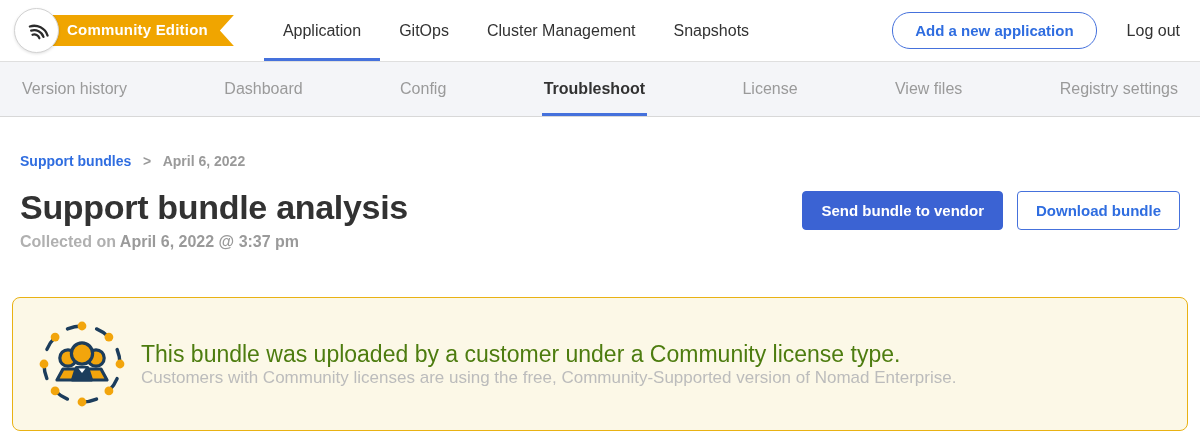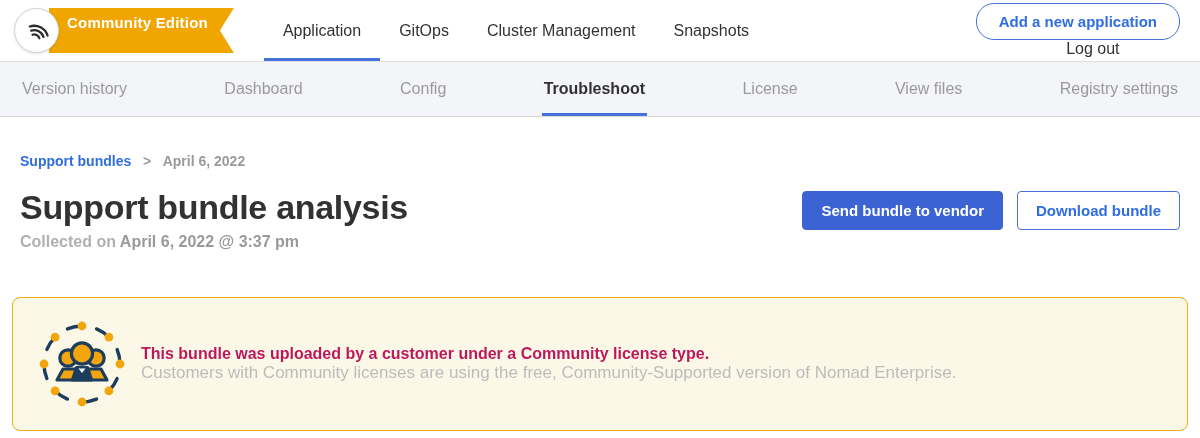--- a/index.html
+++ b/index.html
@@ -7,28 +7,28 @@
     font-family:"Liberation Sans","DejaVu Sans",sans-serif; }
 
   
   .header { height:62px; background:#fff; border-bottom:1px solid #dfdfdf;
     display:flex; align-items:center; padding:0 20px 0 14px; }
   .brand { display:flex; align-items:center; height:100%; }
   .logo-circle { width:45px; height:45px; border-radius:50%; background:#fff;
     border:1px solid #d2d2d2; box-shadow:0 1px 3px rgba(0,0,0,.12);
     display:flex; align-items:center; justify-content:center; z-index:2; position:relative; }
   .badge { margin-left:-10px; background:#F0A500; color:#fff; font-weight:bold;
-    font-size:15px; line-height:30px; height:45px; padding:0 26px 0 18px;
+    font-size:15px; line-height:30px; height:31px; padding:0 26px 0 18px;
     clip-path:polygon(0 0,100% 0,calc(100% - 14px) 50%,100% 100%,0 100%); letter-spacing:.2px; }
   .topnav { display:flex; align-items:stretch; height:100%; margin-left:30px; }
   .topnav .tnav-item { display:flex; align-items:center; padding:0 19px;
     font-size:16px; color:#323232; cursor:pointer; border-bottom:3px solid transparent;
     border-top:3px solid transparent; }
   .topnav .tnav-item.active { font-weight:500; border-bottom-color:#4571DC; }
-  .header-right { margin-left:auto; display:flex; align-items:center;flex-direction:column; }
+  .header-right { margin-left:auto; display:flex; align-items:center; }
   .add-app-btn { border:1px solid #4571DC; color:#2F6DE0; background:#fff;
     font-weight:bold; font-size:15px; border-radius:18px; padding:9px 22px; cursor:pointer;
     font-family:inherit; }
   .logout { font-size:16px; color:#323232; margin-left:30px; cursor:pointer; }
 
   
   .subnav { height:55px; background:#f4f5f8; border-bottom:1px solid #d8d8d8;
     display:flex; align-items:stretch; justify-content:space-between; padding:0 20px; }
   .snav-item { display:flex; align-items:center; font-size:16px; color:#9a9a9a;
     cursor:pointer; border-bottom:3px solid transparent; border-top:3px solid transparent;
@@ -55,21 +55,21 @@
   .btn-secondary { background:#fff; color:#2F6DE0; font-weight:bold; font-size:15px;
     border:1px solid #4571DC; border-radius:4px; padding:10px 18px; cursor:pointer;
     margin-left:14px; font-family:inherit; }
 
   
   .banner-wrap { padding:0 12px; margin-top:46px; }
   .banner { border:1px solid #E9B213; background:#FCF8E7; border-radius:8px;
     display:flex; align-items:center; padding:21px 24px; }
   .banner-icon { flex:0 0 auto; width:90px; height:90px; }
   .banner-text { margin-left:14px; }
-  .banner-title { font-size:16px; font-weight:bold; color:#be185d; }
+  .banner-title { font-size:23px; font-weight:normal; color:#4d7c0f; }
   .banner-subtitle { font-size:17px; color:#bcbcbc; margin-top:0; }
 </style>
 </head>
 <body>
 
 <header class="header">
   <div class="brand">
     <div class="logo-circle">
       <svg width="26" height="26" viewBox="0 0 24 24">
         <g transform="rotate(-18 12 12)" fill="none" stroke="#2b2b2b" stroke-width="2.1" stroke-linecap="round">

